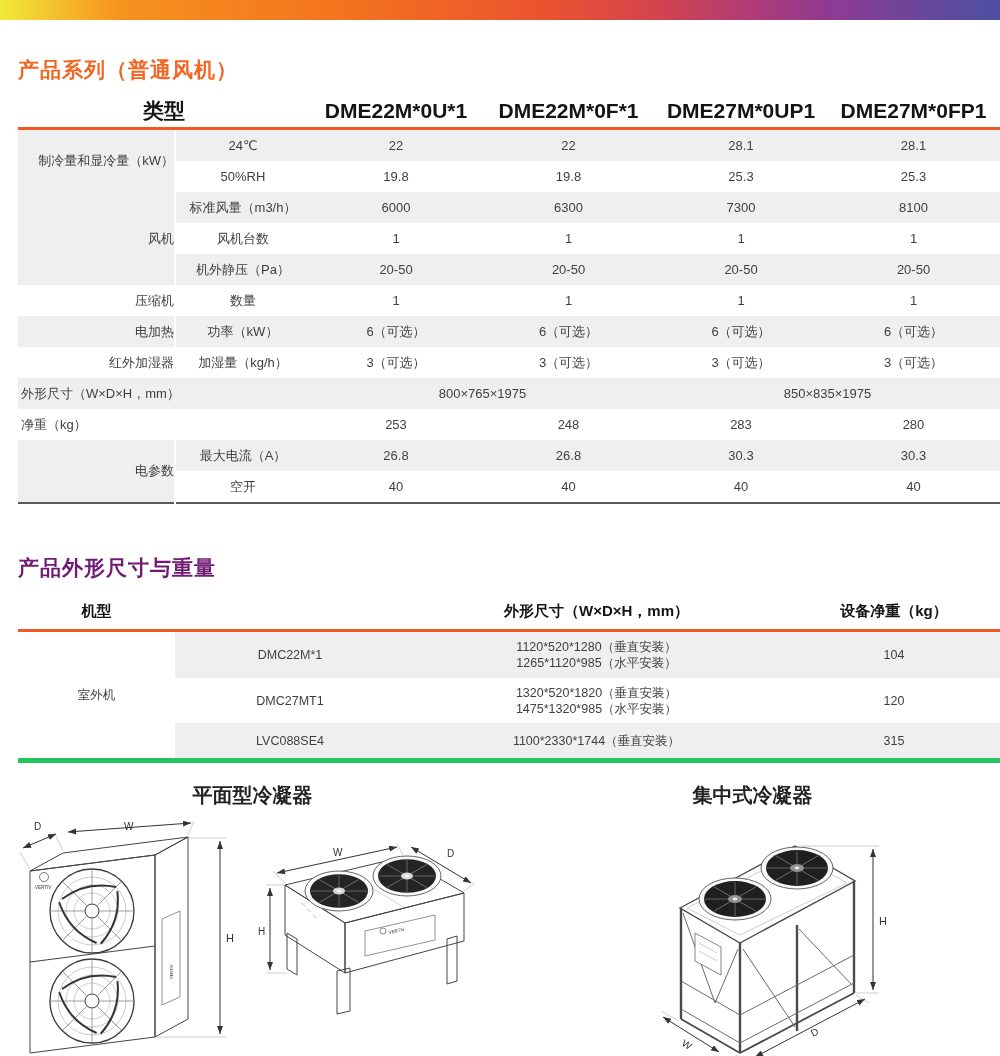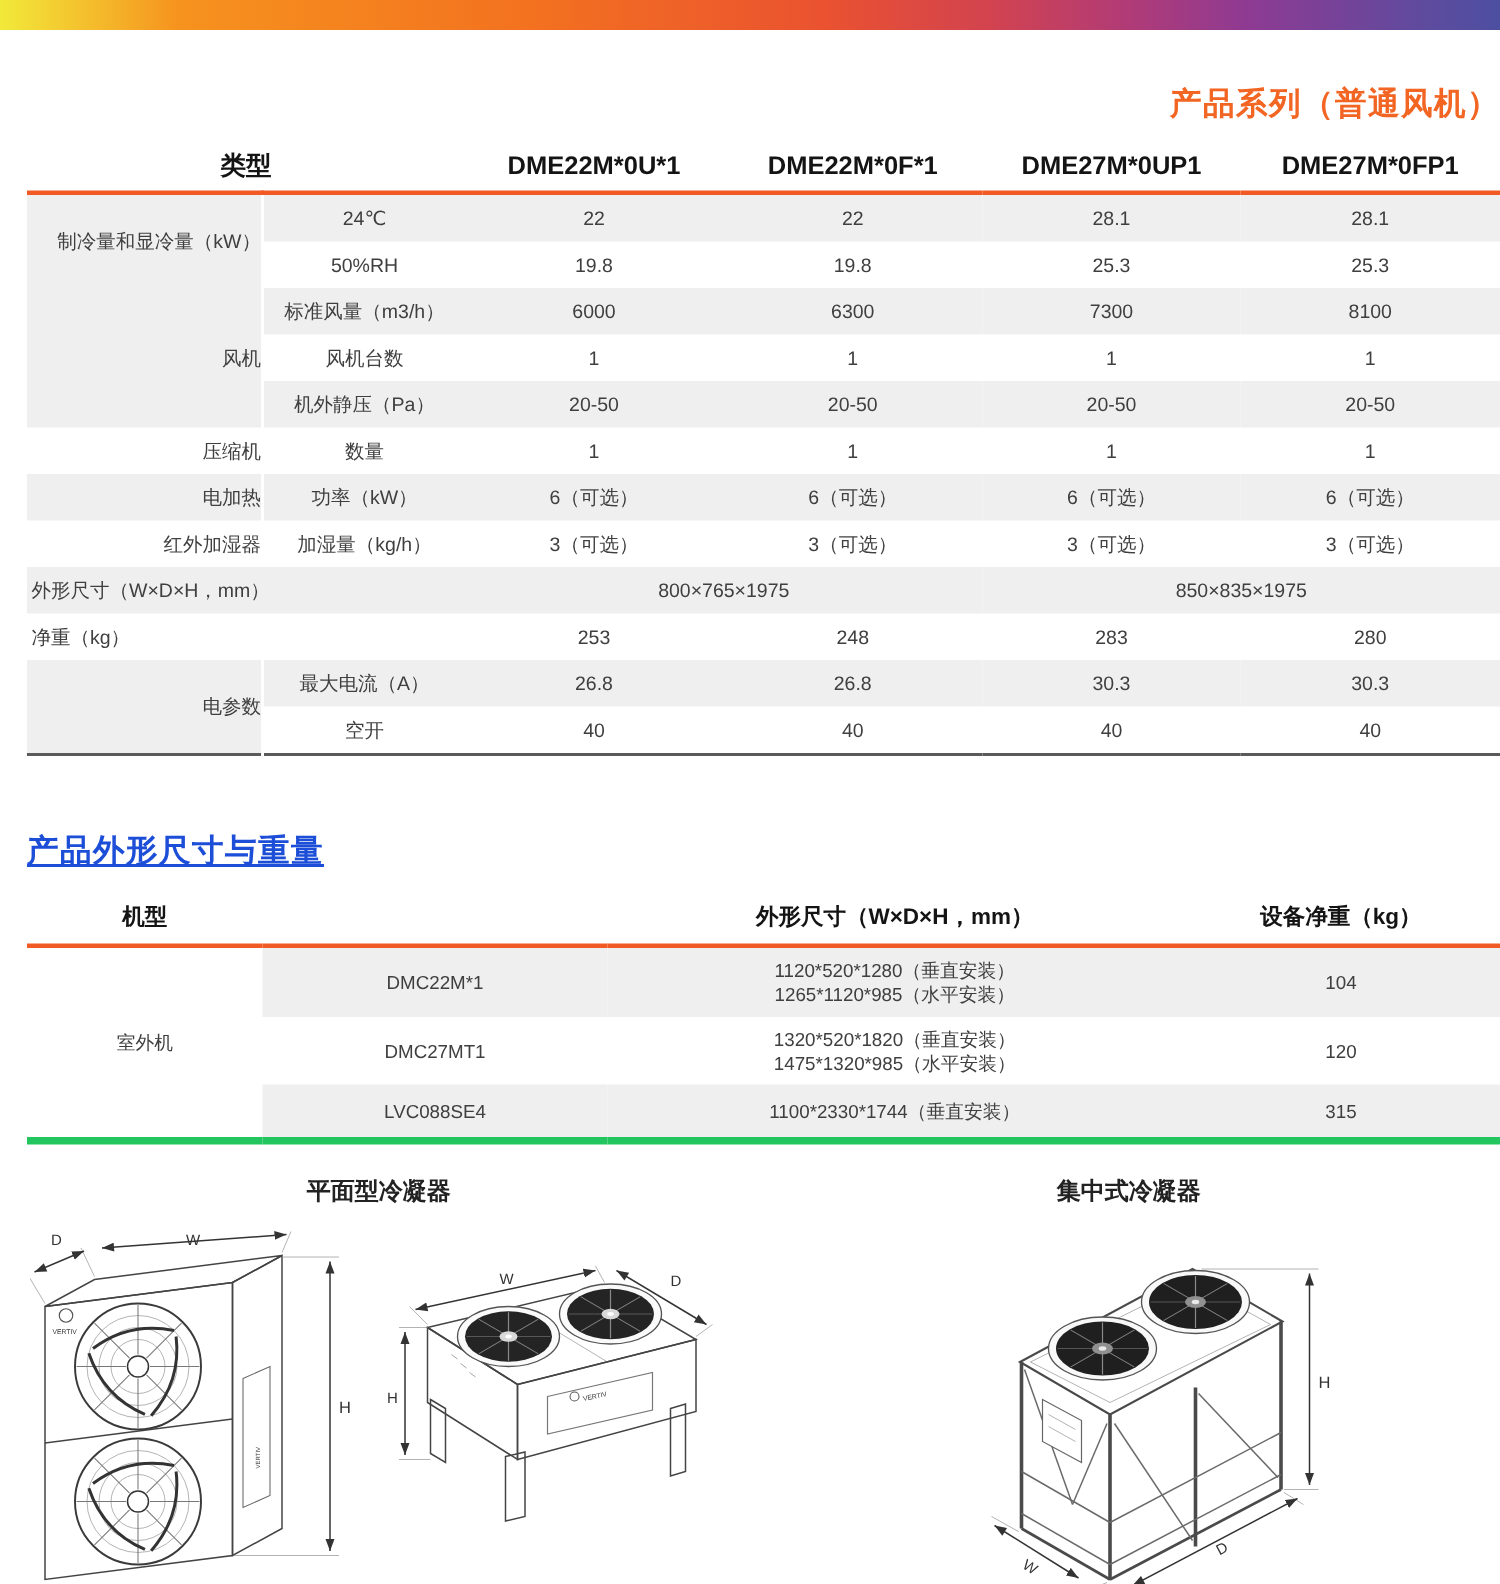--- a/index.html
+++ b/index.html
@@ -12,21 +12,21 @@
     font-family:"Liberation Sans","DejaVu Sans",sans-serif;
   }
   .banner{height:20px;width:100%;}
   .sec-title{
     margin:38px 0 0 18px;font-size:21px;font-weight:bold;color:#f26522;
     letter-spacing:1px;line-height:24px;
   }
   .sec-title.second{margin-top:52px;}
   table{border-collapse:collapse;table-layout:fixed;width:982px;margin-left:18px;}
   .spec th{
-    font-size:17px;font-weight:bold;color:#141414;height:33px;vertical-align:middle;
+    font-size:21px;font-weight:bold;color:#141414;height:33px;vertical-align:middle;
     border-bottom:3px solid var(--accent);text-align:center;padding:0;
   }
   .spec{border-bottom:2px solid #5a5a5a;margin-top:12px;}
   .spec td{
     font-size:13px;color:#3f3f3f;text-align:center;height:31px;vertical-align:middle;
     padding:0;font-weight:normal;
   }
   .spec td.grp{text-align:right;padding-left:3px;border-right:2px solid #fff;}
   .spec td.lbl{text-align:left;padding-left:3px;}
   .g{background:var(--row-gray);}
@@ -35,33 +35,33 @@
     font-size:15px;font-weight:bold;color:#141414;height:35px;vertical-align:middle;
     border-bottom:3px solid var(--accent);text-align:center;padding:0;
   }
   .dims-table td{
     font-size:12.5px;color:#3f3f3f;text-align:center;vertical-align:middle;padding:0;
   }
   .dims-table tr.h46 td{height:46px;} .dims-table tr.h45 td{height:45px;} .dims-table tr.h35 td{height:35px;}
   .dimline{line-height:16px;}
   .draw-section{display:flex;margin-top:22px;}
   .draw-group-left{width:505px;} .draw-group-right{width:495px;}
-  .draw-title{text-align:center;font-size:16px;font-weight:bold;color:#222;height:20px;line-height:20px;}
+  .draw-title{text-align:center;font-size:20px;font-weight:bold;color:#222;height:20px;line-height:20px;}
   .draw-row{display:flex;align-items:flex-start;}
   svg{display:block;}
   svg text{font-family:"Liberation Sans","DejaVu Sans",sans-serif;fill:#333;}
   .dline{stroke:#444;stroke-width:1;fill:none;}
   .thin{stroke:#9a9a9a;stroke-width:0.5;fill:none;}
 </style>
 </head>
 <body>
 
 <div class="banner" style="background: linear-gradient(to right, rgb(242, 233, 58) 0%, rgb(246, 146, 30) 12%, rgb(243, 114, 31) 35%, rgb(234, 82, 48) 55%, rgb(210, 67, 79) 66%, rgb(177, 59, 118) 75%, rgb(143, 58, 146) 83%, rgb(94, 75, 158) 95%, rgb(77, 79, 161) 100%);"></div>
 
-<div class="sec-title" style="color: rgb(242, 101, 34); text-align: right;">产品系列（普通风机）</div>
+<div class="sec-title" style="color: rgb(242, 101, 34);">产品系列（普通风机）</div>
 
 <table class="spec">
   <colgroup>
       <col style="width:157px">
       <col style="width:135px">
       <col style="width:172px">
       <col style="width:173px">
       <col style="width:172px">
       <col style="width:173px">
     </colgroup>
@@ -159,21 +159,21 @@
     <tr>
       <td>空开</td>
       <td>40</td>
       <td>40</td>
       <td>40</td>
       <td>40</td>
     </tr>
   </tbody>
 </table>
 
-<div class="sec-title second" style="color: #1d4ed8; text-decoration: underline;">产品外形尺寸与重量</div>
+<div class="sec-title second" style="color: #701a75;">产品外形尺寸与重量</div>
 
 <table class="dims-table">
   <colgroup>
       <col style="width:157px">
       <col style="width:230px">
       <col style="width:383px">
       <col style="width:212px">
     </colgroup>
   <thead>
     <tr>

